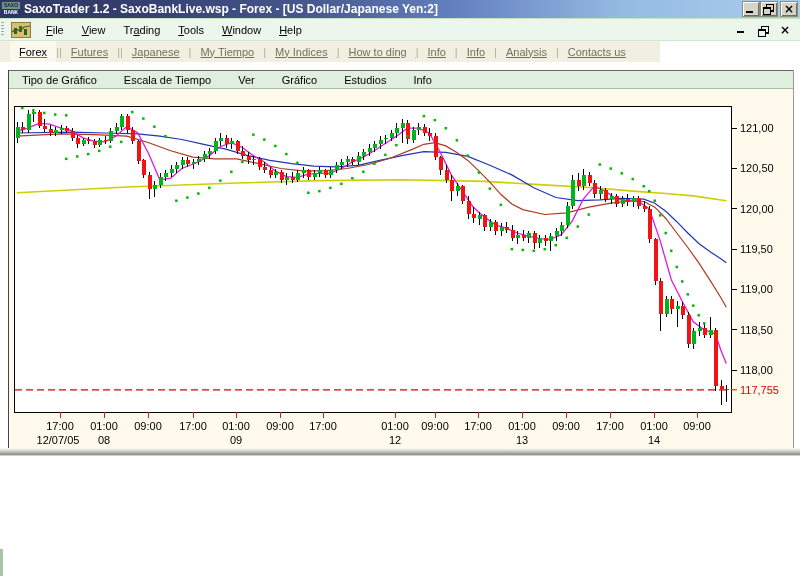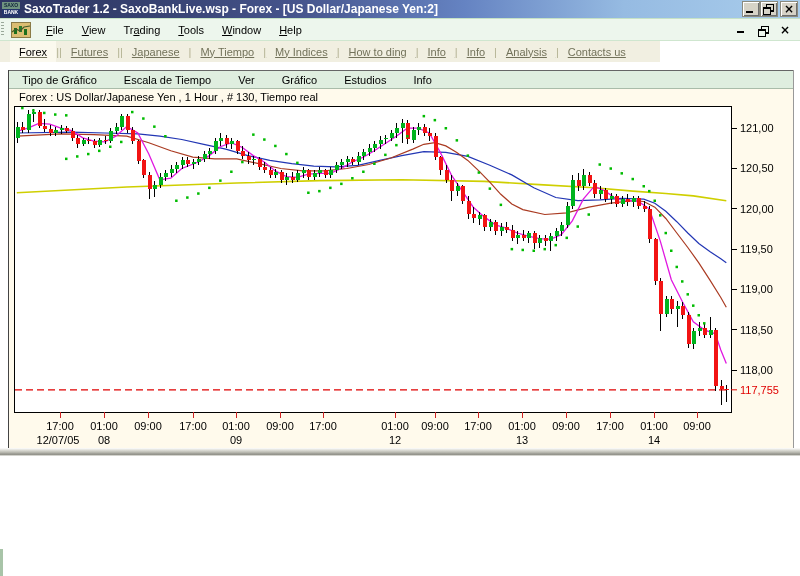--- a/index.html
+++ b/index.html
@@ -151,21 +151,20 @@
     <div class="chartmenu">
         <span id="chartmenu-items" style="display:flex;gap:27px;">
           <span class="cm-item">Tipo de Gráfico</span>
           <span class="cm-item">Escala de Tiempo</span>
           <span class="cm-item">Ver</span>
           <span class="cm-item">Gráfico</span>
           <span class="cm-item">Estudios</span>
           <span class="cm-item">Info</span>
         </span>
       </div>
-    <div class="chartheader">Forex : US Dollar/Japanese Yen , 1 Hour , # 130, Tiempo real</div>
     <svg id="chart-svg" width="784" height="359" viewBox="0 0 784 359">
         <rect x="5" y="17" width="717" height="306" fill="#ffffff" stroke="#000" shape-rendering="crispEdges"></rect>
         <g fill="none">
           <polyline points="7.8,103.7 117.8,98.0 227.8,94.0 310.3,91.6 392.8,90.8 475.3,92.4 530.3,95.6 585.3,98.8 623.8,102.1 656.8,104.5 684.3,106.9 717.3,111.7" stroke="#cfcf00" stroke-width="1.6" fill="none"></polyline>
           <polyline points="7.8,44.0 62.8,43.2 95.8,44.0 128.8,44.8 150.8,47.2 172.8,50.5 194.8,55.3 216.8,60.1 238.8,66.6 260.8,71.4 282.8,74.7 304.8,77.1 326.8,77.9 348.8,76.3 370.8,71.4 392.8,66.6 414.8,62.6 436.8,63.4 458.8,67.4 480.8,76.3 502.8,85.9 524.8,98.8 546.8,108.5 568.8,111.7 590.8,110.9 612.8,109.3 634.8,110.1 645.8,114.2 656.8,122.2 667.8,132.7 678.8,144.0 689.8,154.5 700.8,162.5 711.8,169.8 717.3,173.8" stroke="#2236b4" stroke-width="1.2" fill="none"></polyline>
           <polyline points="7.8,47.2 51.8,44.8 84.8,45.6 117.8,47.2 139.8,53.7 161.8,61.8 183.8,68.2 205.8,69.8 227.8,69.8 249.8,74.7 271.8,79.5 293.8,81.9 315.8,81.9 337.8,79.5 359.8,75.5 381.8,69.0 403.8,60.1 414.8,55.3 425.8,53.7 436.8,56.9 447.8,63.4 458.8,71.4 469.8,81.9 480.8,93.2 491.8,105.3 502.8,115.0 513.8,120.6 535.8,125.5 557.8,123.8 579.8,118.2 601.8,114.2 623.8,111.7 634.8,112.5 645.8,118.2 656.8,129.5 667.8,144.0 678.8,158.5 689.8,173.8 700.8,190.8 711.8,208.5 717.3,218.2" stroke="#aa3b22" stroke-width="1.2" fill="none"></polyline>
           <polyline points="7.8,42.4 18.8,39.2 29.8,34.3 40.8,35.1 51.8,39.2 62.8,41.6 73.8,48.8 84.8,52.1 95.8,52.9 106.8,47.2 117.8,37.6 128.8,44.0 139.8,65.0 150.8,90.8 161.8,89.2 172.8,79.5 189.3,73.0 200.3,66.6 211.3,57.7 222.3,53.7 233.3,58.5 244.3,66.6 255.3,73.0 266.3,81.9 277.3,87.6 288.3,88.4 299.3,85.1 310.3,84.3 321.3,84.3 332.3,79.5 343.3,73.0 354.3,68.2 365.3,61.8 376.3,54.5 387.3,47.2 398.3,39.2 409.3,39.2 420.3,44.0 431.3,63.4 442.3,85.9 453.3,102.1 464.3,118.2 475.3,127.9 486.3,135.9 497.3,139.2 508.3,144.0 519.3,147.2 530.3,149.6 541.3,150.4 552.3,145.6 563.3,131.9 574.3,110.1 585.3,97.2 596.3,102.1 607.3,110.1 618.3,111.7 629.3,112.5 640.3,119.8 651.3,152.1 662.3,190.8 673.3,212.5 684.3,232.7 695.3,240.8 706.3,244.8 711.8,260.9 717.3,274.6" stroke="#e018e0" stroke-width="1.3" fill="none"></polyline>
         </g>
         <g shape-rendering="crispEdges">
           <line x1="8.5" y1="32.7" x2="8.5" y2="53.7" stroke="#000000" stroke-width="1"></line>

